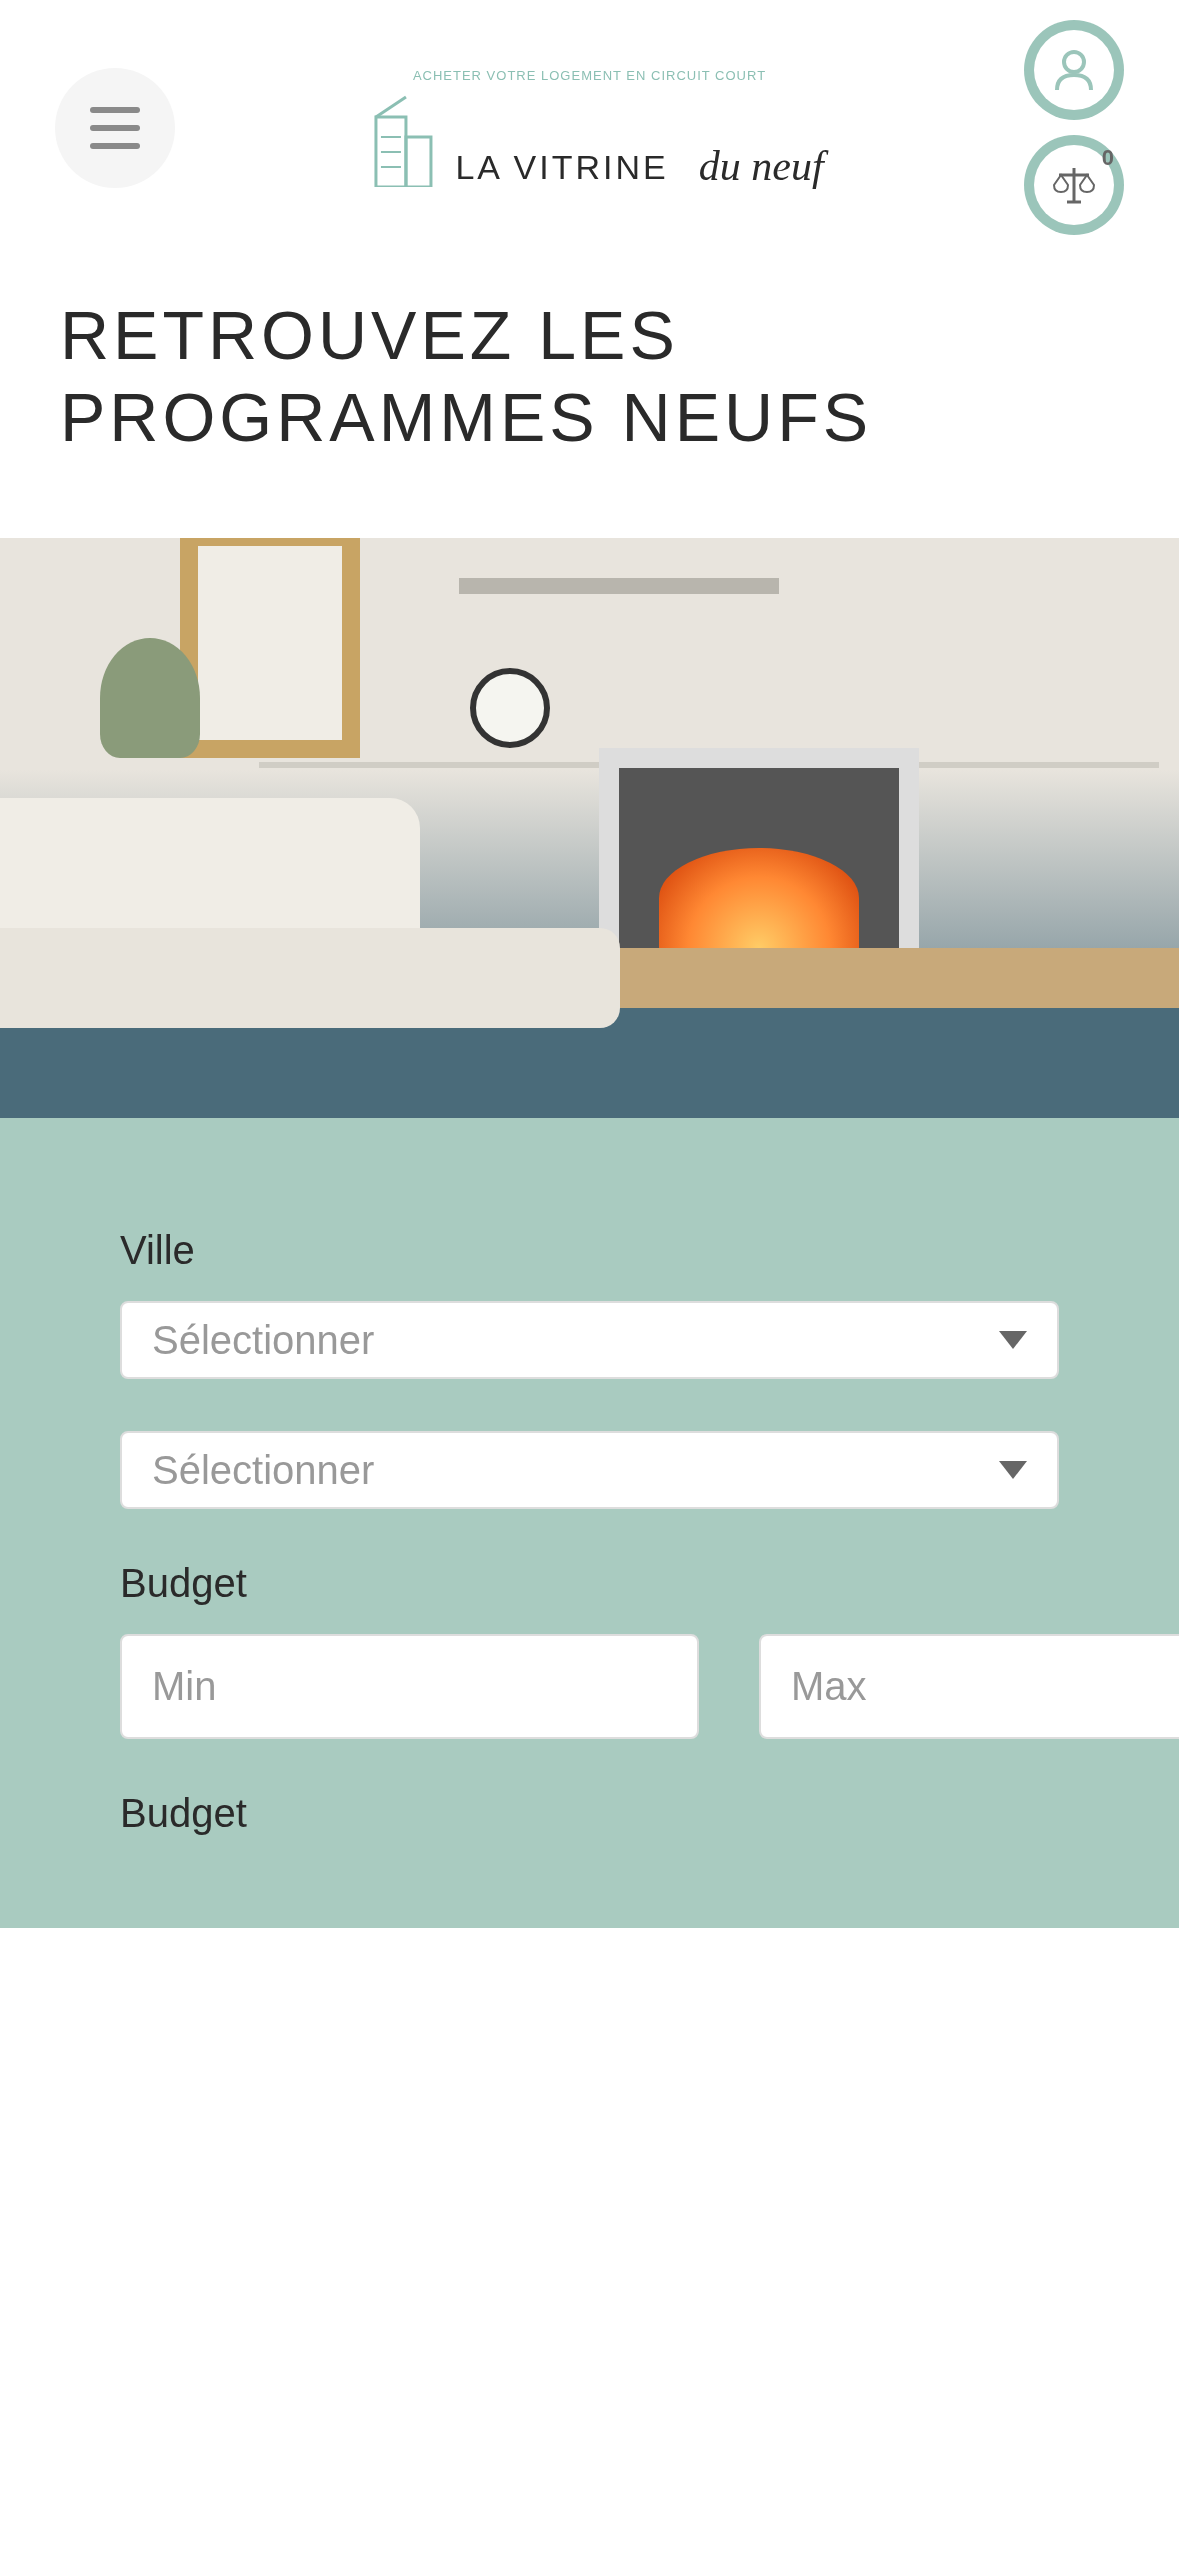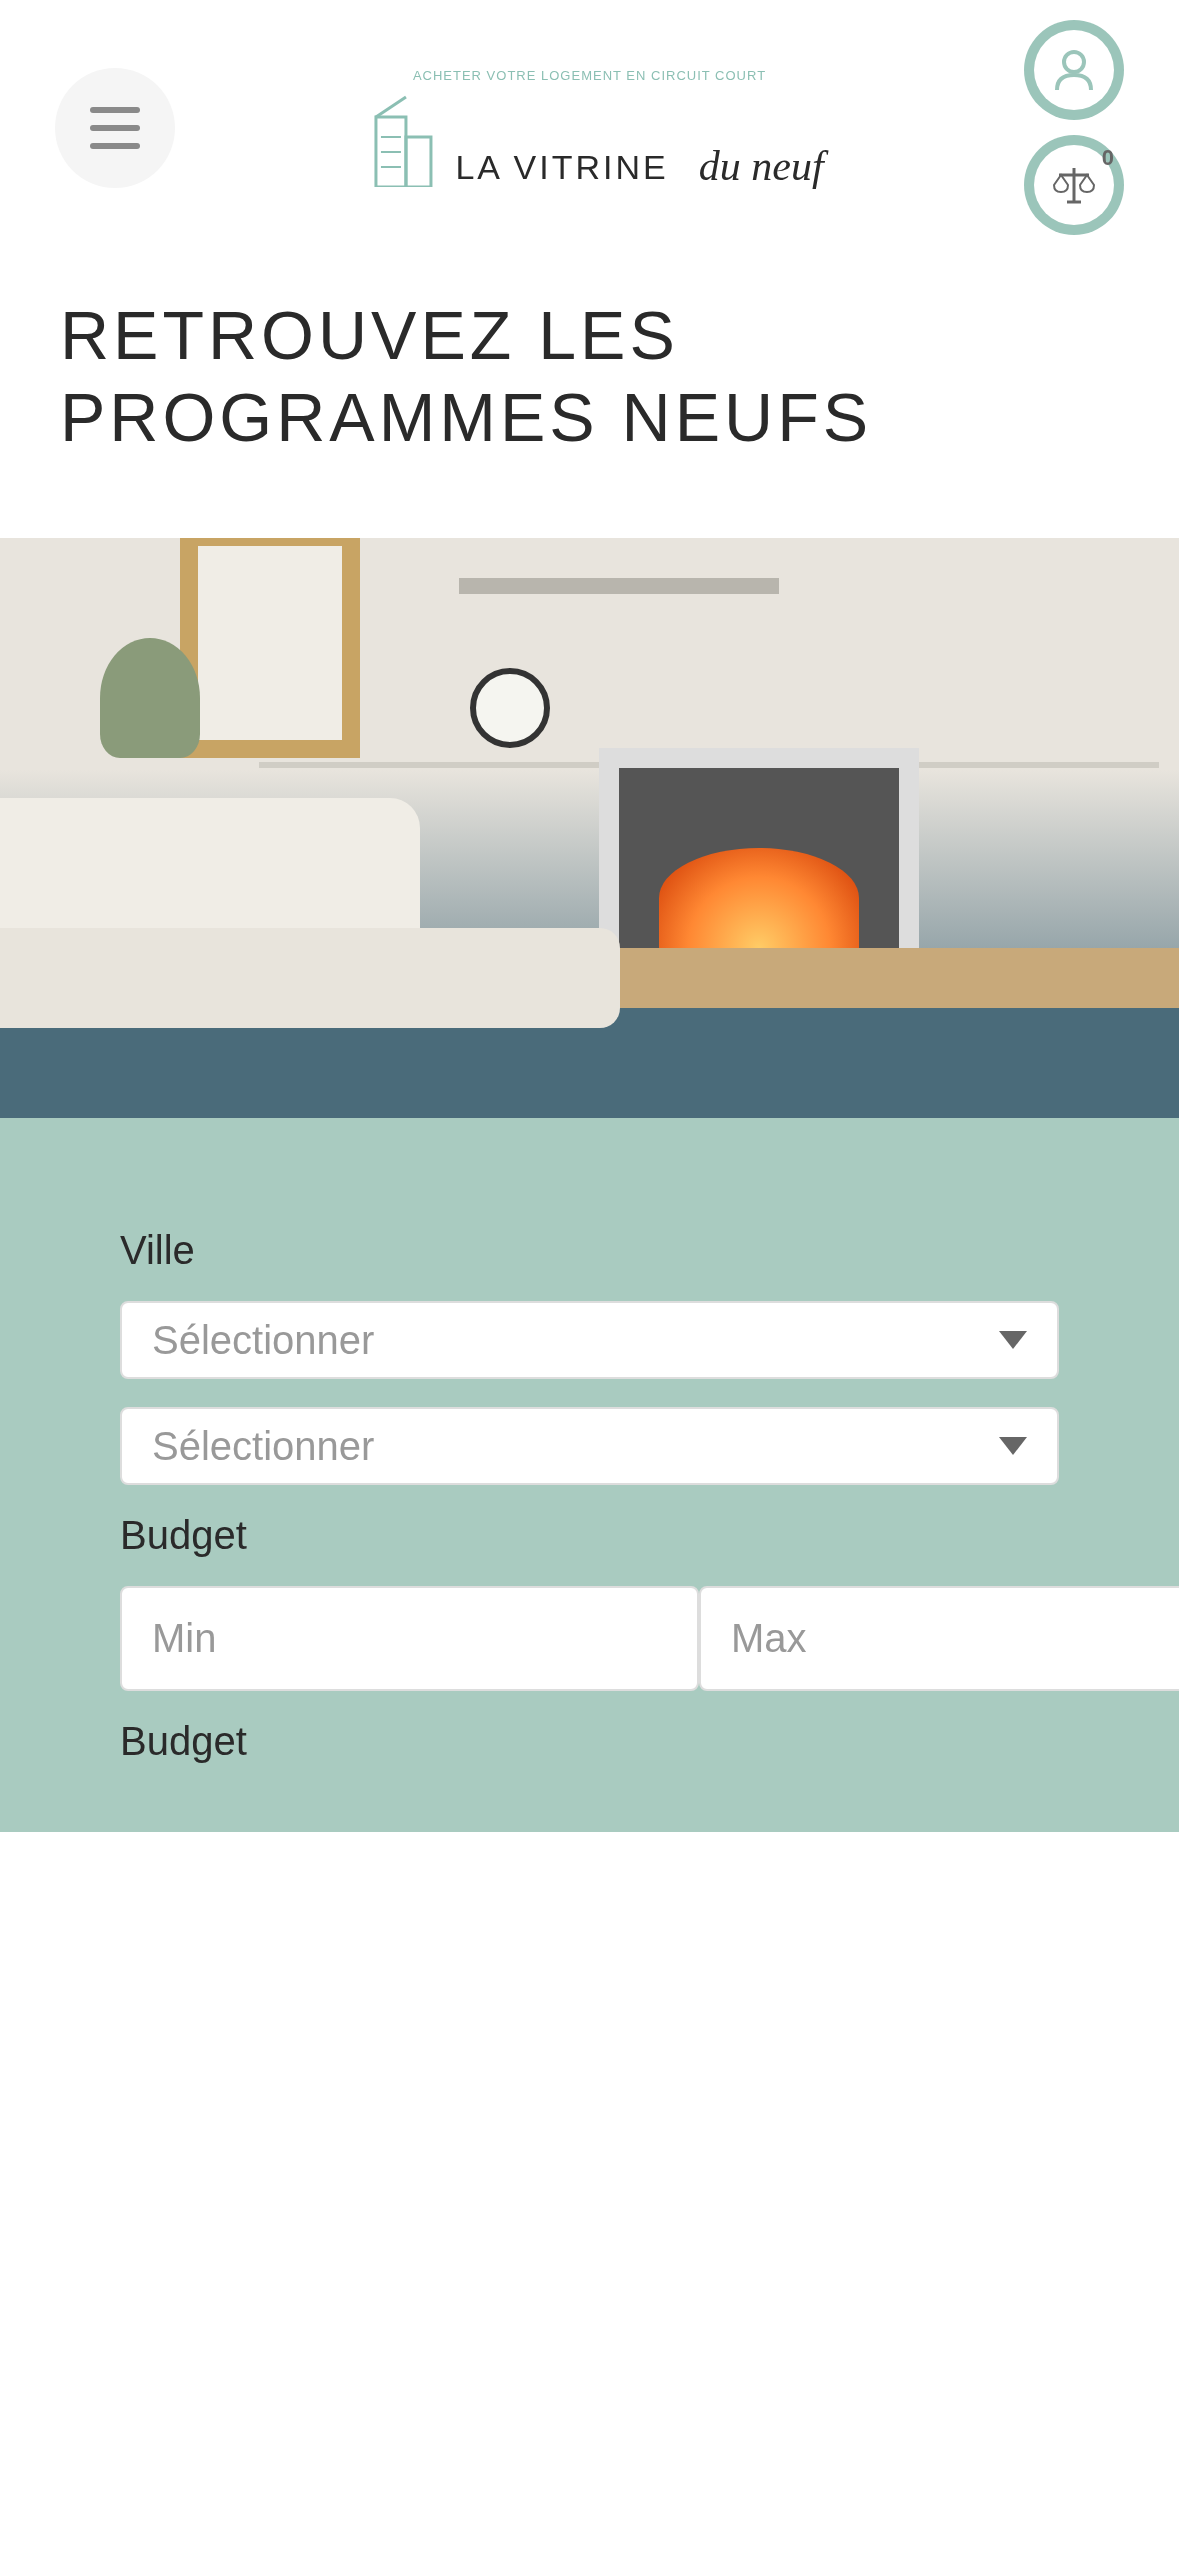--- a/index.html
+++ b/index.html
@@ -235,21 +235,21 @@
       left: 0;
       width: 100%;
       height: 60px;
       background: #c8a97a;
     }
     .search-panel {
       background: #a9cbc0;
       padding: 110px 120px 40px;
     }
     .form-group {
-      margin-bottom: 28px;
+      margin-bottom: 52px;
     }
     .form-label {
       font-size: 40px;
       color: #2a2a2a;
       margin-bottom: 28px;
       display: block;
     }
     .form-select {
       width: 100%;
       height: 78px;
@@ -268,20 +268,21 @@
     }
     .form-select-arrow {
       width: 0;
       height: 0;
       border-left: 14px solid transparent;
       border-right: 14px solid transparent;
       border-top: 18px solid #666;
     }
     .form-row {
       display: flex;
+      gap: 60px;
       justify-content: space-between;
     }
     .form-input {
       flex: 1;
       height: 105px;
       background: #fff;
       border: 2px solid #ddd;
       border-radius: 8px;
       padding: 0 30px;
       font-size: 40px;

